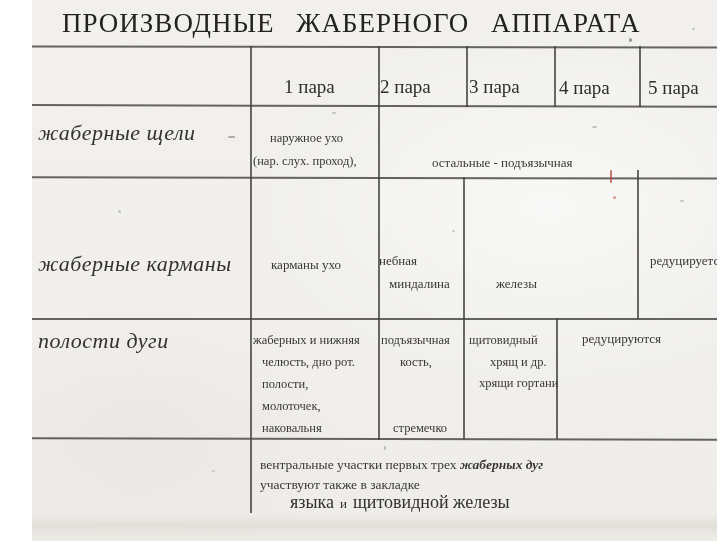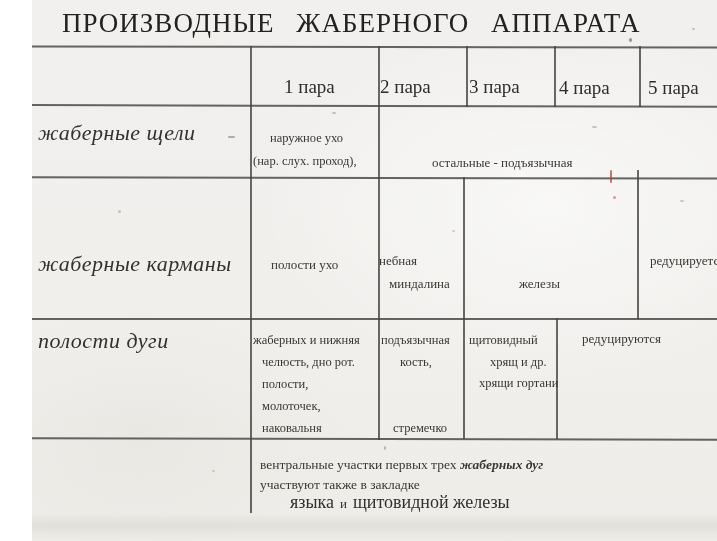--- a/index.html
+++ b/index.html
@@ -65,24 +65,24 @@
   <div class="hdr" style="left:437px;top:76px;">3 пара</div>
   <div class="hdr" style="left:527px;top:77px;">4 пара</div>
   <div class="hdr" style="left:616px;top:77px;">5 пара</div>
 
   <div class="rowlabel" style="left:6px;top:120px;">жаберные щели</div>
   <div class="cell-sm" style="left:238px;top:131px;">наружное ухо</div>
   <div class="cell-sm" style="left:221px;top:154px;">(нар. слух. проход),</div>
   <div class="cell" style="left:400px;top:155px;">остальные - подъязычная</div>
 
   <div class="rowlabel" style="left:6px;top:251px;">жаберные карманы</div>
-  <div class="cell" style="left:239px;top:257px;">полости ухо</div>
+  <div class="cell" style="left:239px;top:257px;">карманы ухо</div>
   <div class="cell" style="left:347px;top:253px;">небная</div>
   <div class="cell" style="left:357px;top:276px;">миндалина</div>
-  <div class="cell" style="left:487px;top:276px;">железы</div>
+  <div class="cell" style="left:464px;top:276px;">железы</div>
   <div class="cell" style="left:618px;top:253px;">редуцируется</div>
 
   <div class="rowlabel" style="left:6px;top:328px;">полости дуги</div>
   <div class="cell-sm" style="left:221px;top:333px;">жаберных и нижняя</div>
   <div class="cell-sm" style="left:230px;top:355px;">челюсть, дно рот.</div>
   <div class="cell-sm" style="left:230px;top:377px;">полости,</div>
   <div class="cell-sm" style="left:230px;top:399px;">молоточек,</div>
   <div class="cell-sm" style="left:230px;top:421px;">наковальня</div>
   <div class="cell-sm" style="left:349px;top:333px;">подъязычная</div>
   <div class="cell-sm" style="left:368px;top:355px;">кость,</div>

